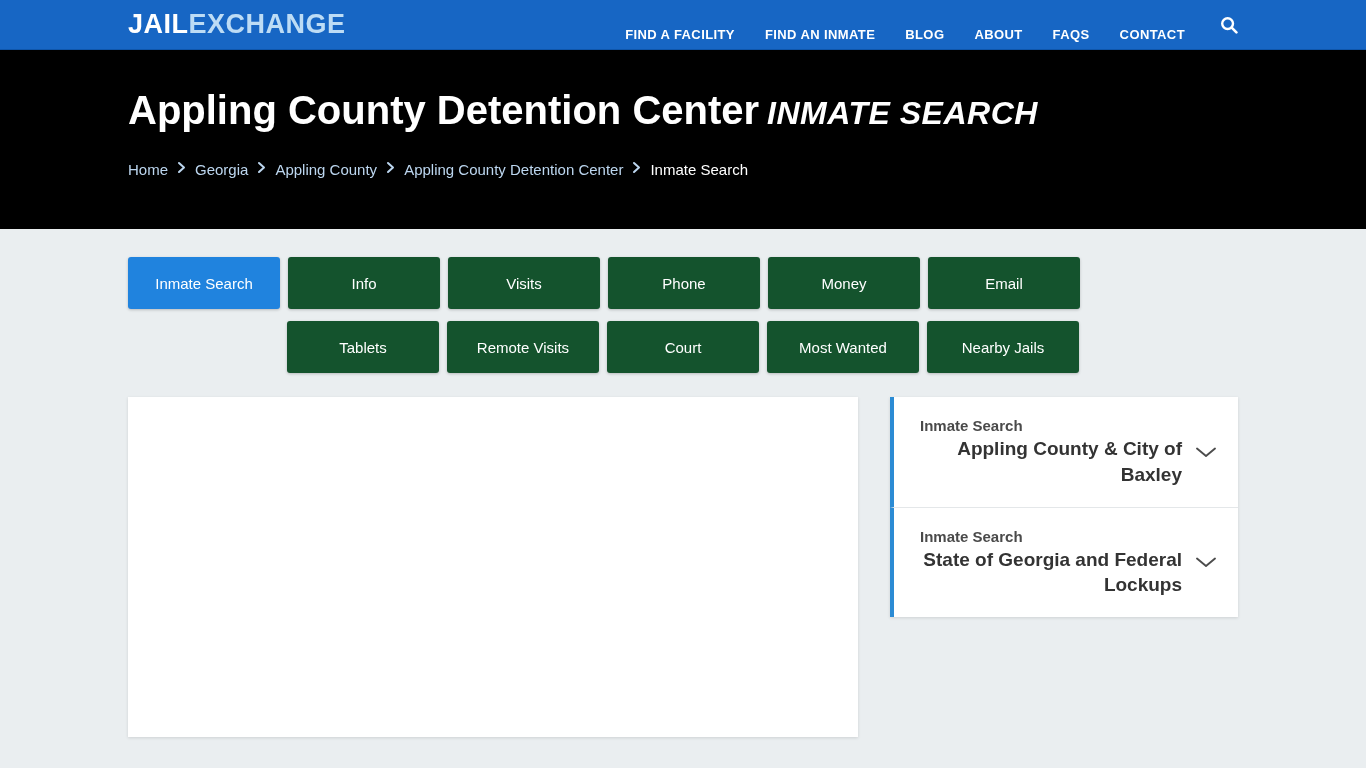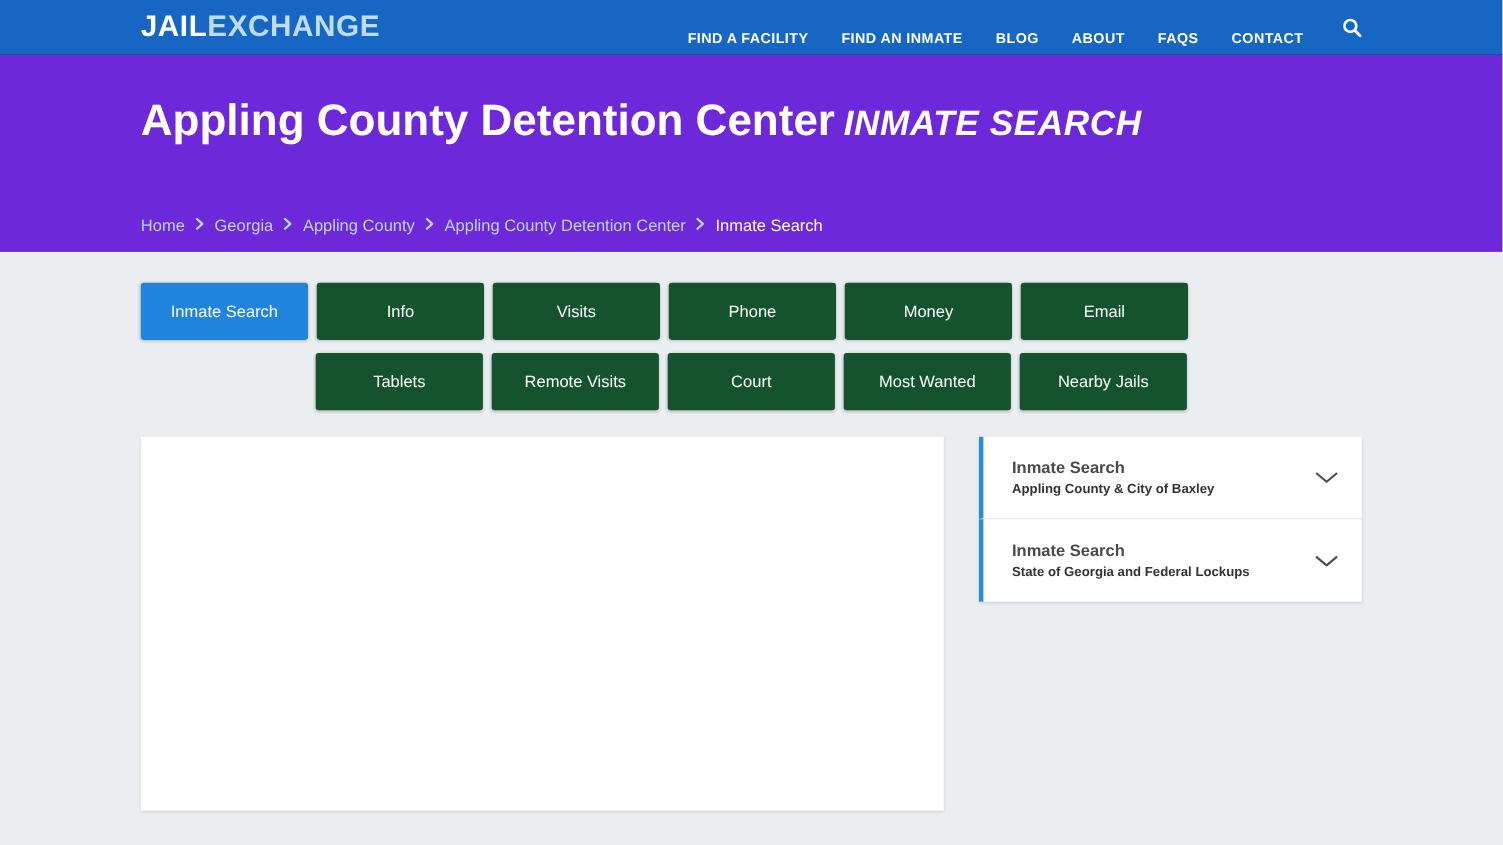--- a/index.html
+++ b/index.html
@@ -62,27 +62,26 @@
   }
   .nav-search {
     padding-left: 20px;
     display: flex;
     align-items: center;
     cursor: pointer;
   }
 
   
   .hero {
-    background: #6d28d9;
+    background: #000000;
     height: 179px;
     padding: 0 128px;
     display: flex;
     flex-direction: column;
     justify-content: flex-start;
-    gap: 36px;
   }
   .hero-title {
     margin-top: 38px;
     color: #ffffff;
     font-size: 40px;
     line-height: 1.1;
     font-weight: bold;
     white-space: nowrap;
   }
   .hero-title .sub {
@@ -182,21 +181,21 @@
   .acc-item:last-child { border-bottom: none; }
   .acc-text {
     line-height: 1.35;
   }
   .acc-line1 {
     font-size: 15px;
     font-weight: bold;
     color: #4a4a4a;
   }
   .acc-line2 {
-    font-size: 12px;
+    font-size: 19px;
     font-weight: bold;
     color: #333333;
     text-align: right;
   }
   .chevron {
     flex: 0 0 auto;
     margin-left: 12px;
     display: flex;
     align-items: center;
   }

